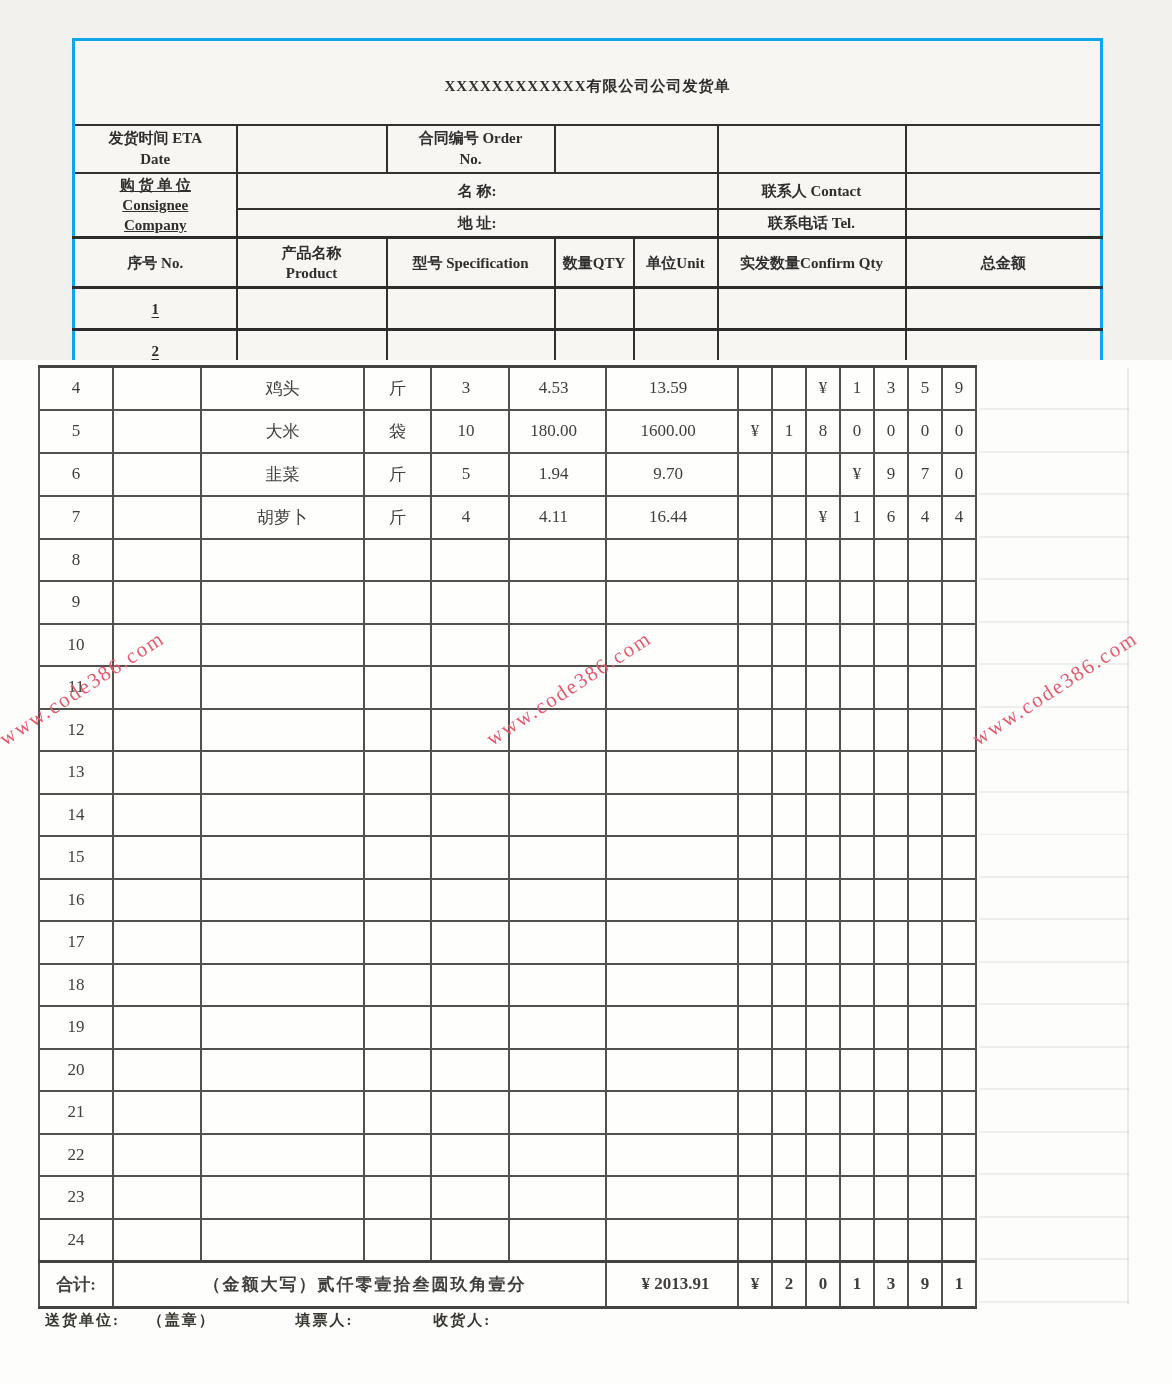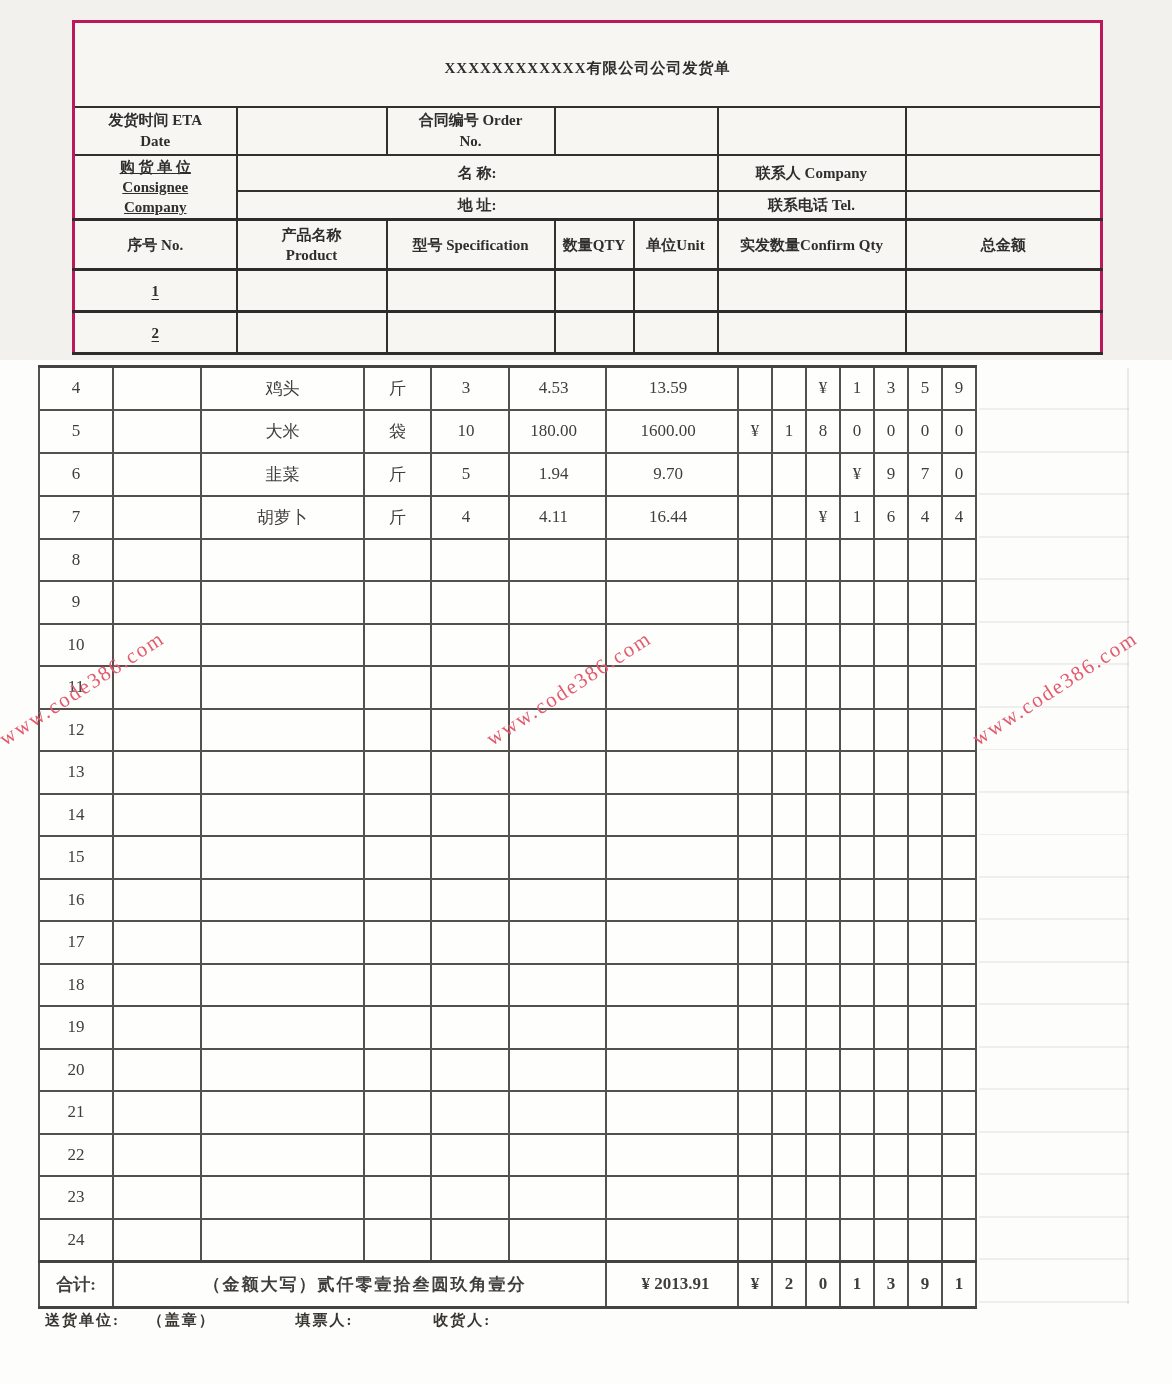--- a/index.html
+++ b/index.html
@@ -1,22 +1,22 @@
 <!DOCTYPE html>
 <html><head>
 <meta charset="utf-8">
 <style>
   html,body{margin:0;padding:0;}
   body{font-family:"Liberation Serif","DejaVu Serif",serif;}
   #page{position:relative;width:1172px;height:1384px;overflow:hidden;background:#fdfdfb;}
 
   
   .top-section{position:absolute;left:0;top:0;width:1172px;height:360px;background:#f2f1ee;overflow:hidden;}
-  table.upper{position:absolute;left:72px;top:20px;border-collapse:collapse;table-layout:fixed;width:1028px;
-              background:#f7f6f3;border:3px solid #be185d;}
+  table.upper{position:absolute;left:72px;top:38px;border-collapse:collapse;table-layout:fixed;width:1028px;
+              background:#f7f6f3;border:3px solid #0ea5e9;}
   table.upper td{border:2px solid #33312e;color:#2f2e2c;white-space:pre-line;overflow:hidden;
                  font-size:15px;font-weight:700;text-align:center;vertical-align:middle;line-height:1.35;}
   tr.r-title{height:85px;}
   tr.r-eta{height:48px;}
   tr.r-name{height:34px;}
   tr.r-addr{height:26px;}
   tr.r-head{height:50px;}
   tr.r-udata{height:42px;}
   td.u-title{font-size:21px;letter-spacing:1px;vertical-align:top;padding-top:9px;border-bottom:2px solid #33312e;}
   td.u-left{text-align:left;}
@@ -93,21 +93,21 @@
 No.</td>
         <td colspan="2"></td>
         <td></td>
         <td></td>
       </tr>
       <tr class="r-name">
         <td class="u-consignee" rowspan="2">购 货 单 位
 Consignee
 Company</td>
         <td class="u-left" colspan="4">名 称:</td>
-        <td>联系人 Company</td>
+        <td>联系人 Contact</td>
         <td></td>
       </tr>
       <tr class="r-addr">
         <td class="u-left" colspan="4">地 址:</td>
         <td>联系电话 Tel.</td>
         <td></td>
       </tr>
       <tr class="r-head">
         <td>序号 No.</td>
         <td>产品名称

